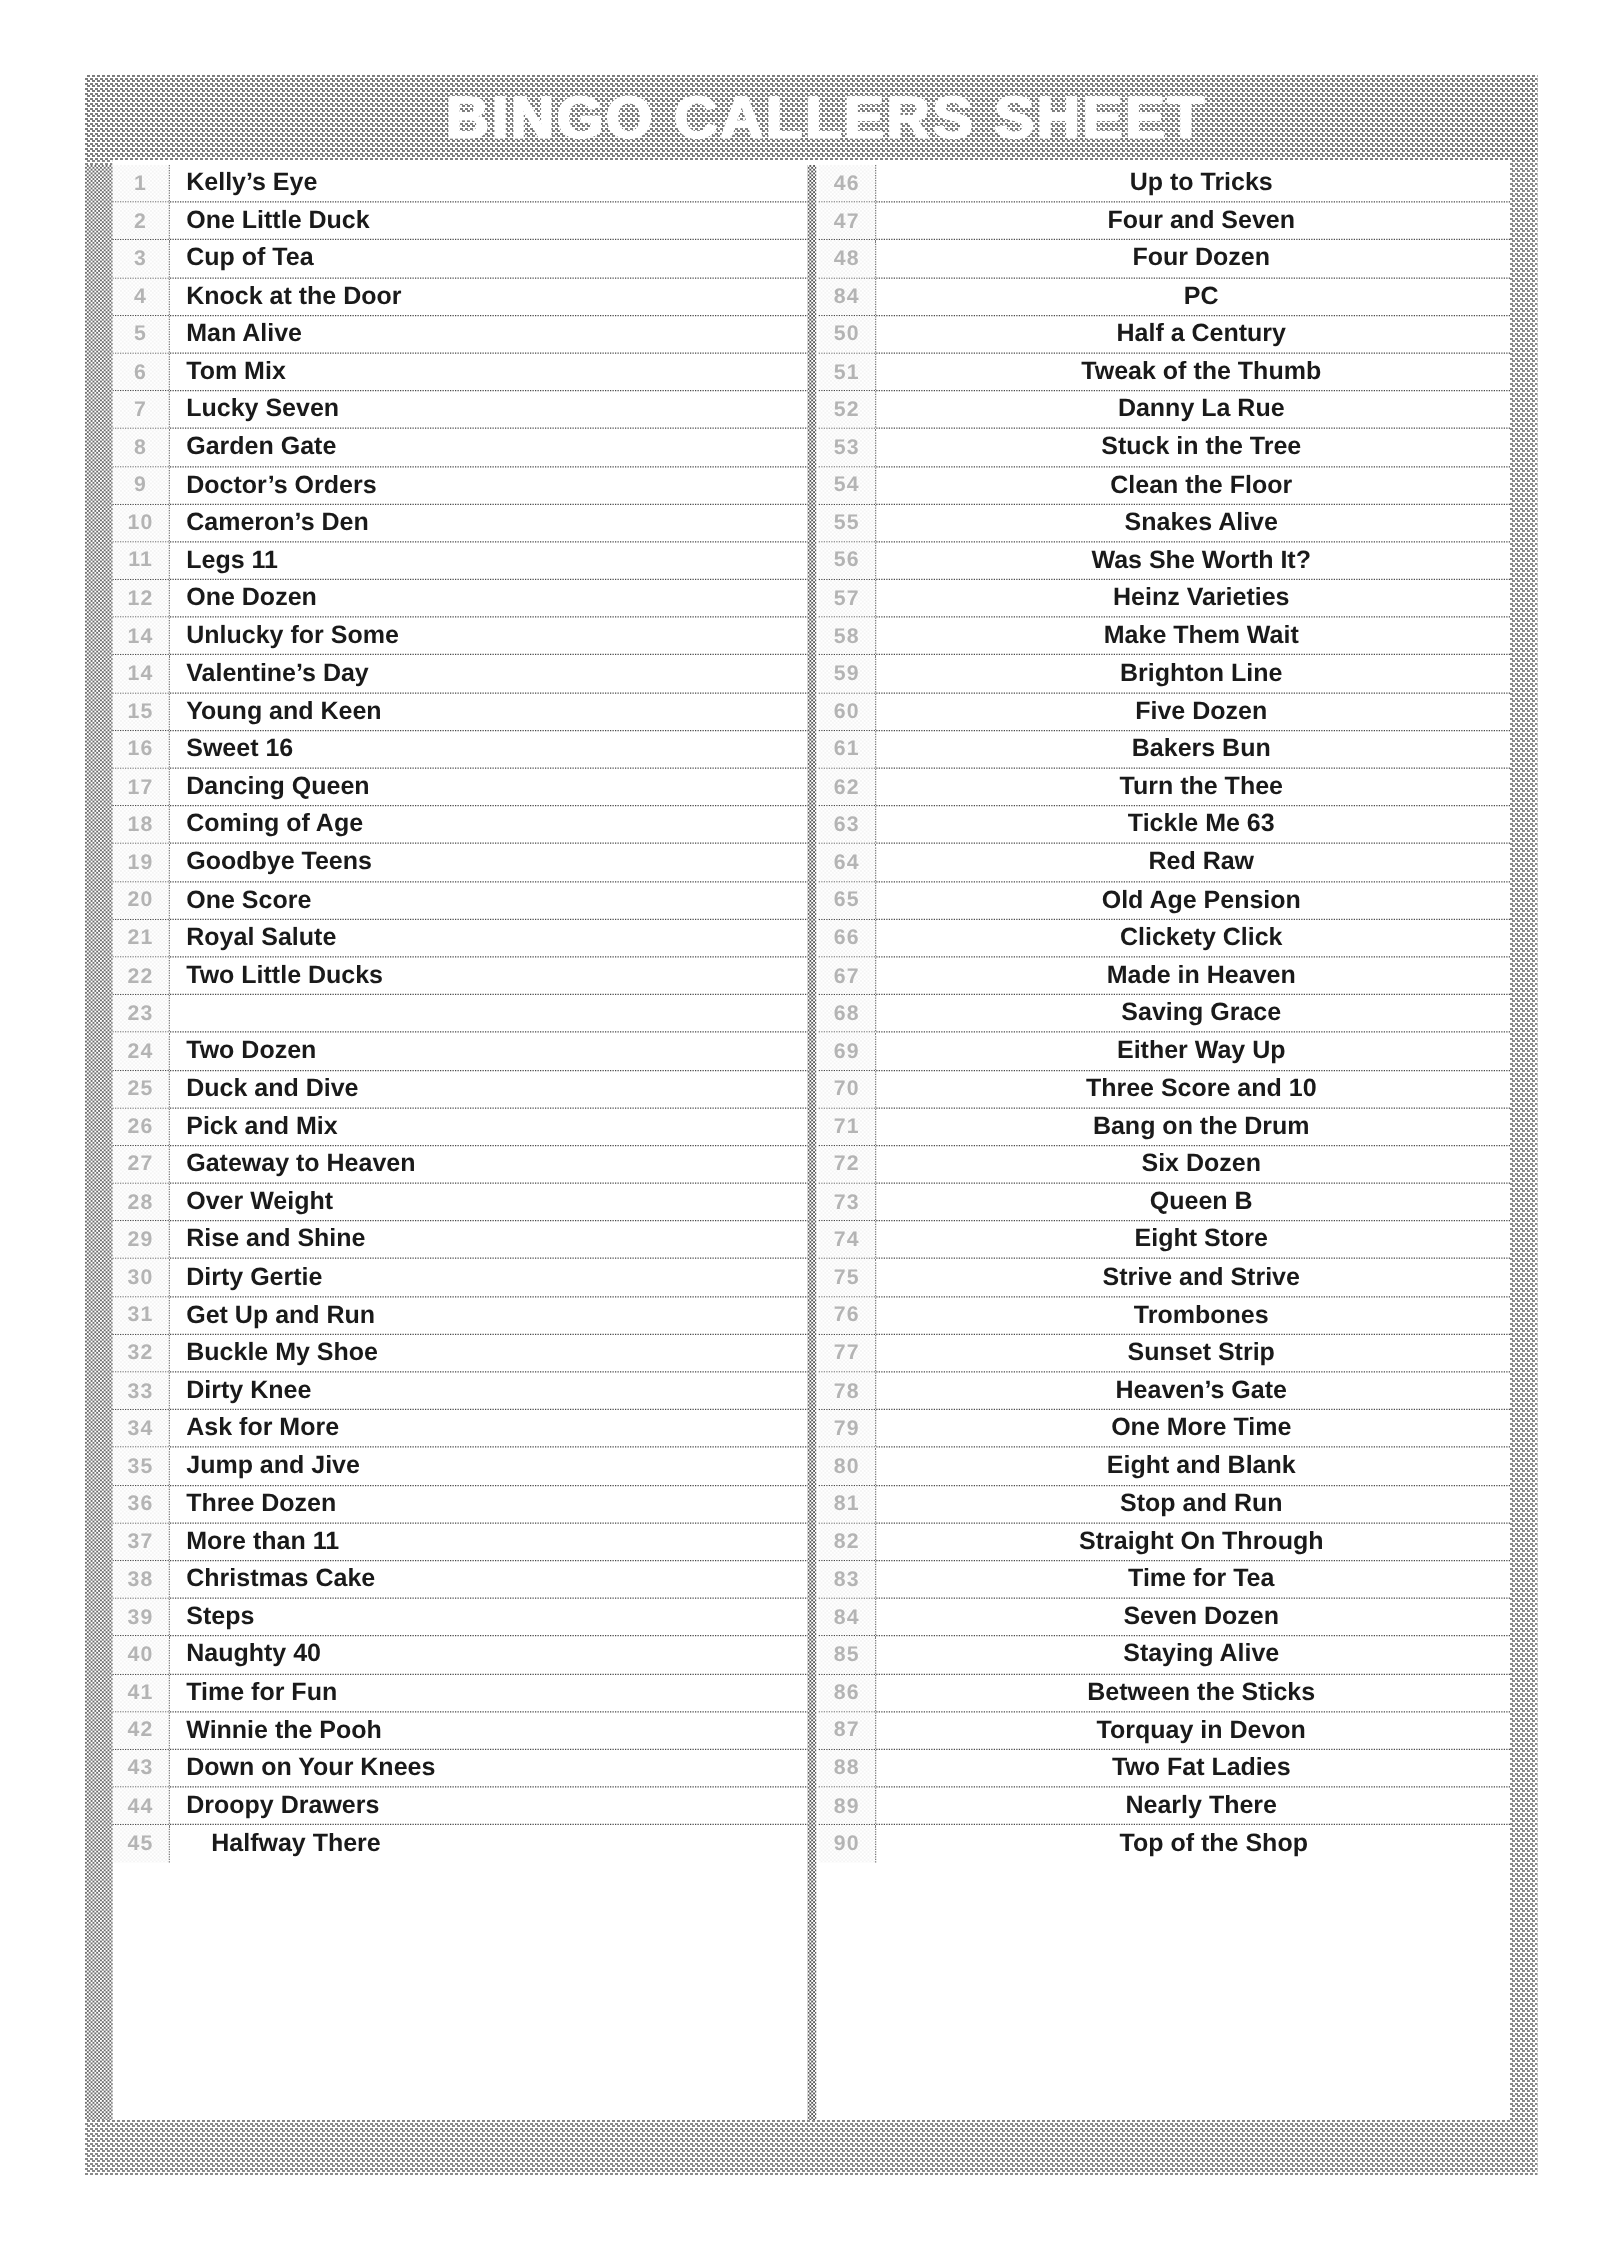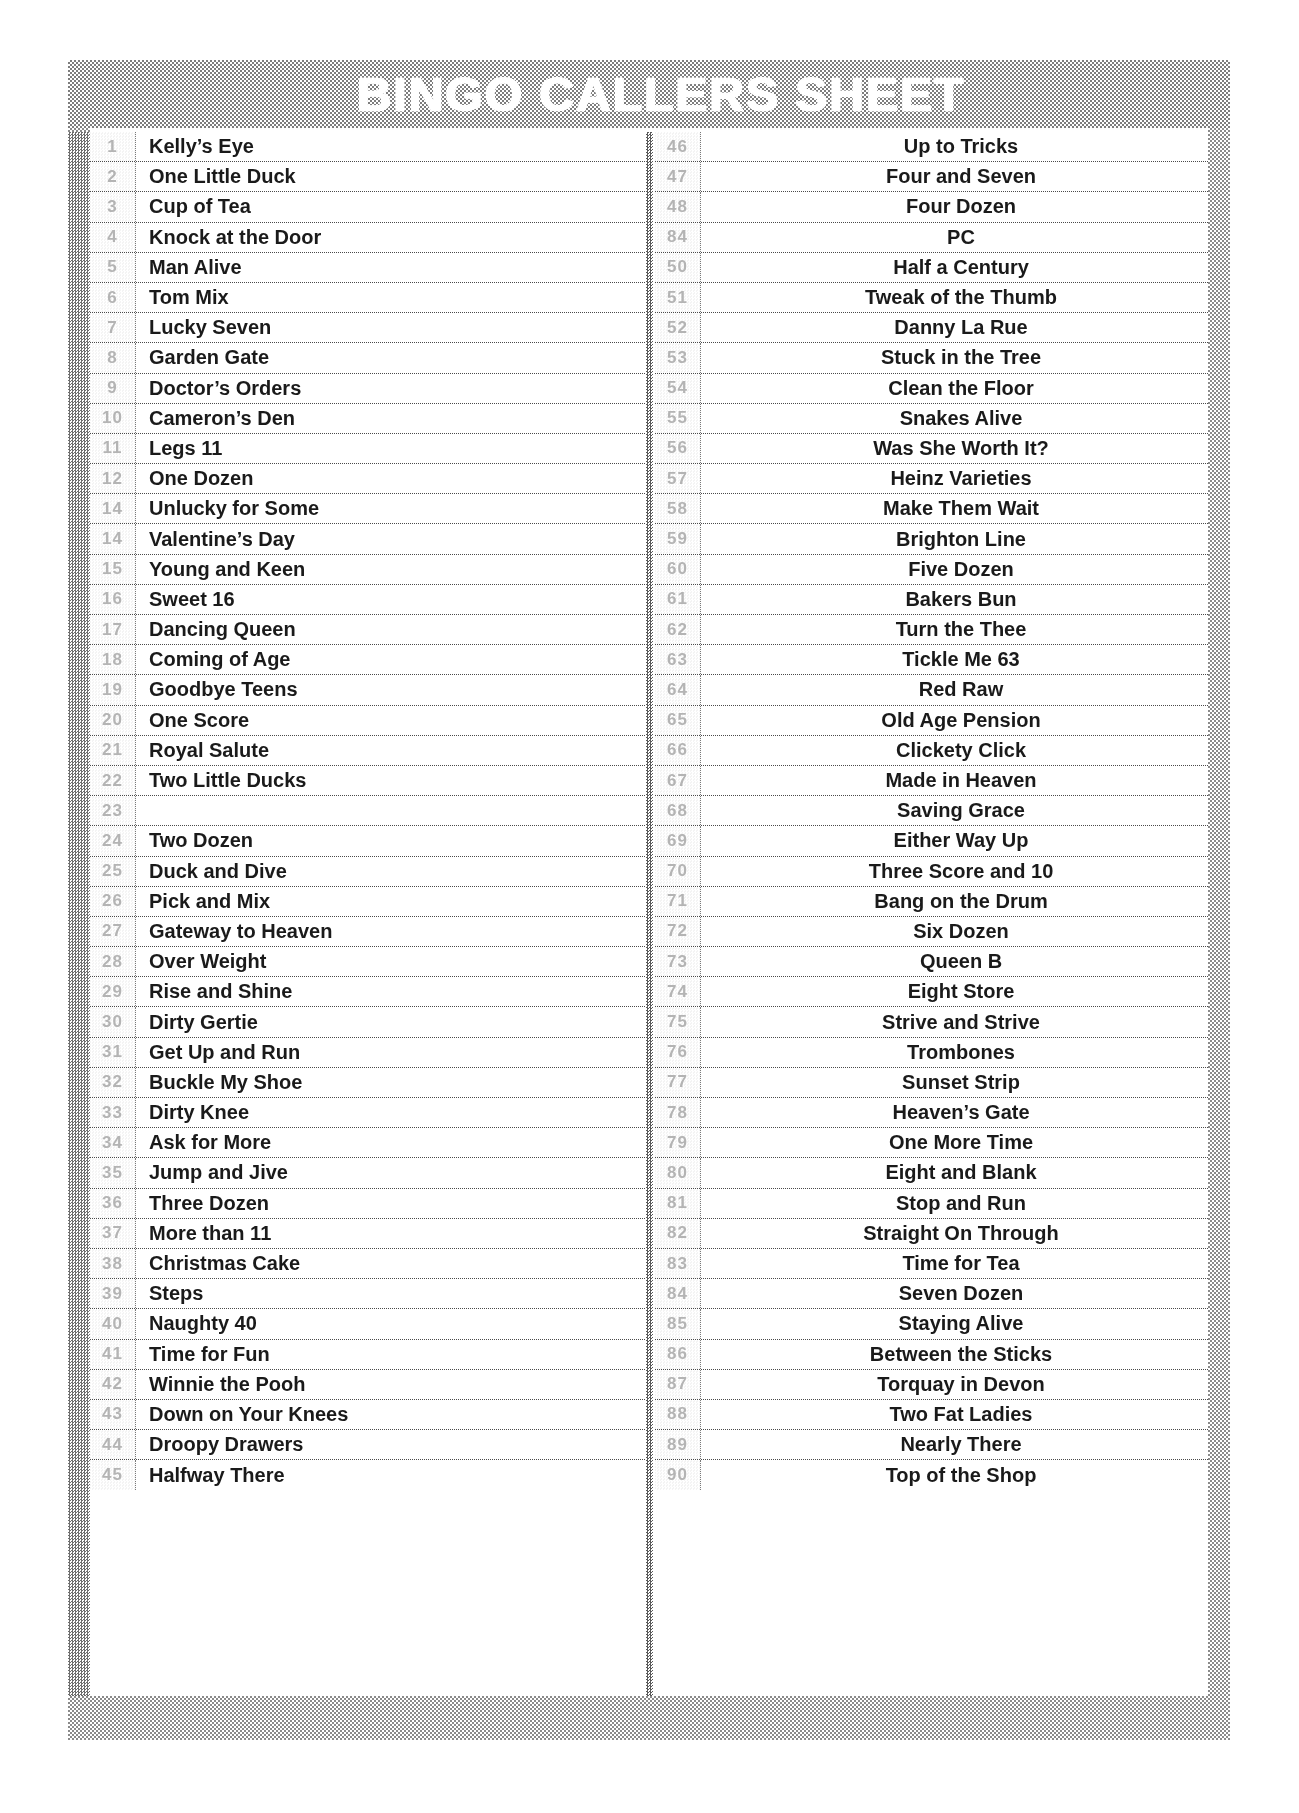--- a/index.html
+++ b/index.html
@@ -90,21 +90,21 @@
   .col.right { padding-left: 6px; text-align: center; }
 
   .row {
     position: relative;
     display: flex;
     align-items: center;
     height: 30.2px;
     box-sizing: border-box;
     border-bottom: 1px dotted #4a4a4a;
   }
-  .row:last-child { border-bottom: none; }
+  .row:last-child { border-bottom: none; gap: 20px; }
 
   .num-cell {
     flex: 0 0 46px;
     height: 100%;
     display: flex;
     align-items: center;
     justify-content: center;
     box-sizing: border-box;
     border-right: 1px dotted #7a7a7a;
     font-size: 17px;

